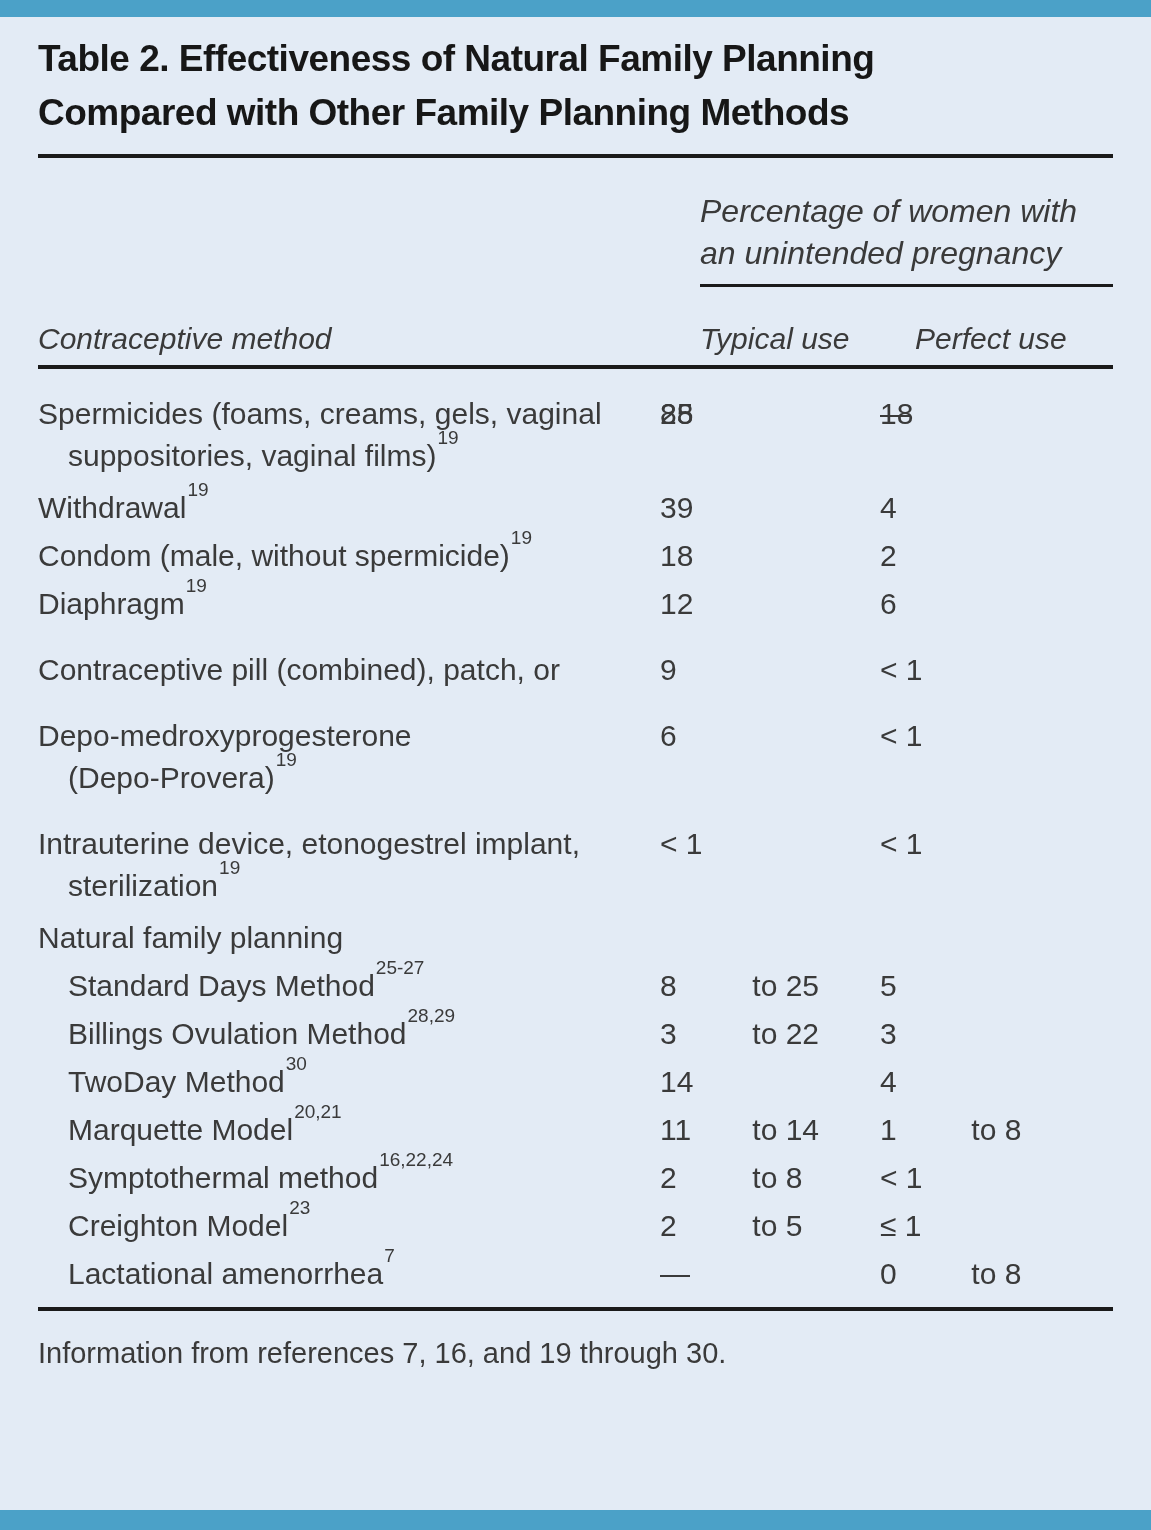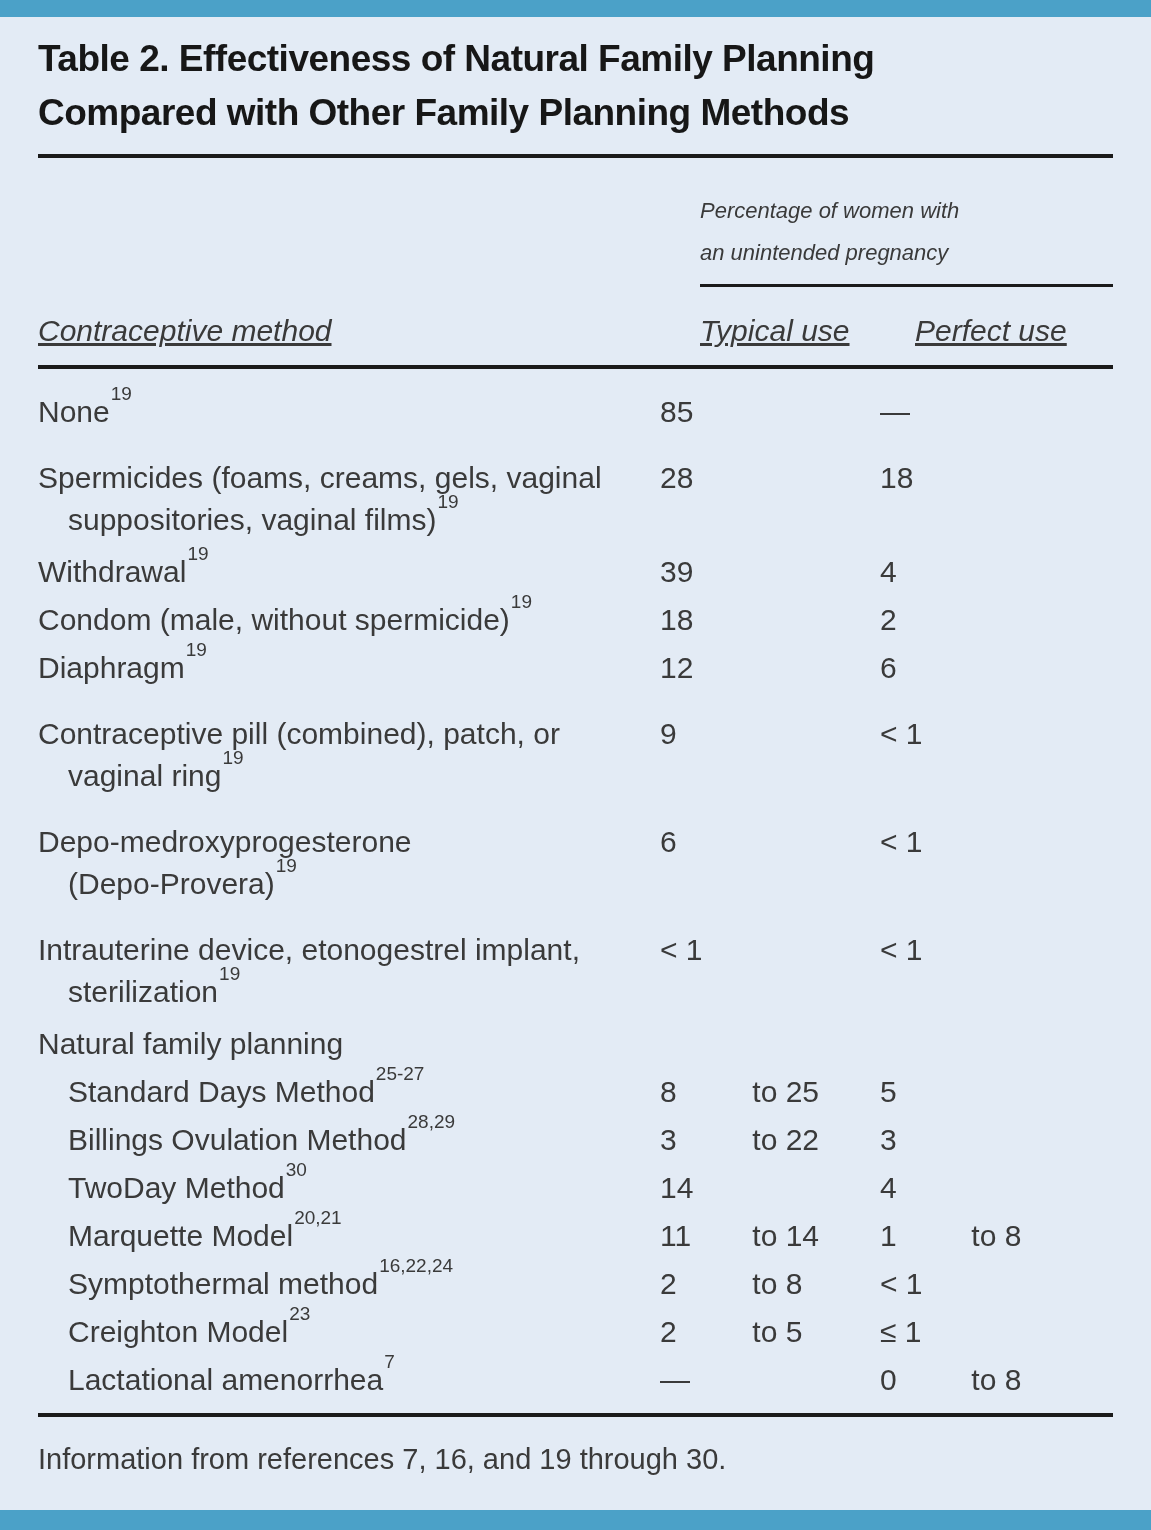--- a/index.html
+++ b/index.html
@@ -37,35 +37,35 @@
   }
   .rule.title-rule { margin-top: 14px; }
   .rule.span-rule { height: 3px; margin-left: 662px; width: 413px; margin-top: 10px; }
   .rule.header-rule { margin-top: 12px; }
   .rule.bottom-rule { margin-top: 12px; }
 
   .span-header {
     margin-top: 32px;
     margin-left: 662px;
     font-style: italic;
-    font-size: 22px;
+    font-size: 32px;
     line-height: 42px;
     color: #3a3a3a;
   }
 
   .col-header-row {
     position: relative;
     margin-top: 22px;
     height: 44px;
     font-style: italic;
     font-size: 30px;
     line-height: 44px;
     color: #3a3a3a;
   }
-  .col-header-row .col { position: absolute; top: 0; white-space: nowrap; text-decoration: underline; }
+  .col-header-row .col { position: absolute; top: 8px; white-space: nowrap; }
   .col-header-row .col.c0 { left: 0; }
   .col-header-row .col.c1 { left: 662px; }
   .col-header-row .col.c2 { left: 877px; }
 
   .rows { margin-top: 22px; }
   .row {
     position: relative;
     font-size: 30px;
     line-height: 42px;
     color: #3a3a3a;
@@ -120,23 +120,20 @@
   <div class="col-header-row">
     <span class="col c0">Contraceptive method</span>
     <span class="col c1">Typical use</span>
     <span class="col c2">Perfect use</span>
   </div>
 
   <div class="rule header-rule"></div>
 
   <div class="rows" id="rows">
       <div class="row">
-        <div class="method">
-          <div class="line l1">None<sup class="ref">19</sup></div>
-        </div>
         <div class="cell typical"><span class="lead">85</span></div>
         <div class="cell perfect"><span class="lead">—</span></div>
       </div>
       <div class="row two">
         <div class="method">
           <div class="line l1">Spermicides (foams, creams, gels, vaginal</div>
           <div class="line l2">suppositories, vaginal films)<sup class="ref">19</sup></div>
         </div>
         <div class="cell typical"><span class="lead">28</span></div>
         <div class="cell perfect"><span class="lead">18</span></div>
@@ -158,21 +155,20 @@
       <div class="row">
         <div class="method">
           <div class="line l1">Diaphragm<sup class="ref">19</sup></div>
         </div>
         <div class="cell typical"><span class="lead">12</span></div>
         <div class="cell perfect"><span class="lead">6</span></div>
       </div>
       <div class="row two">
         <div class="method">
           <div class="line l1">Contraceptive pill (combined), patch, or</div>
-          <div class="line l2">vaginal ring<sup class="ref">19</sup></div>
         </div>
         <div class="cell typical"><span class="lead">9</span></div>
         <div class="cell perfect"><span class="lead">&lt; 1</span></div>
       </div>
       <div class="row two">
         <div class="method">
           <div class="line l1">Depo-medroxyprogesterone</div>
           <div class="line l2">(Depo-Provera)<sup class="ref">19</sup></div>
         </div>
         <div class="cell typical"><span class="lead">6</span></div>

